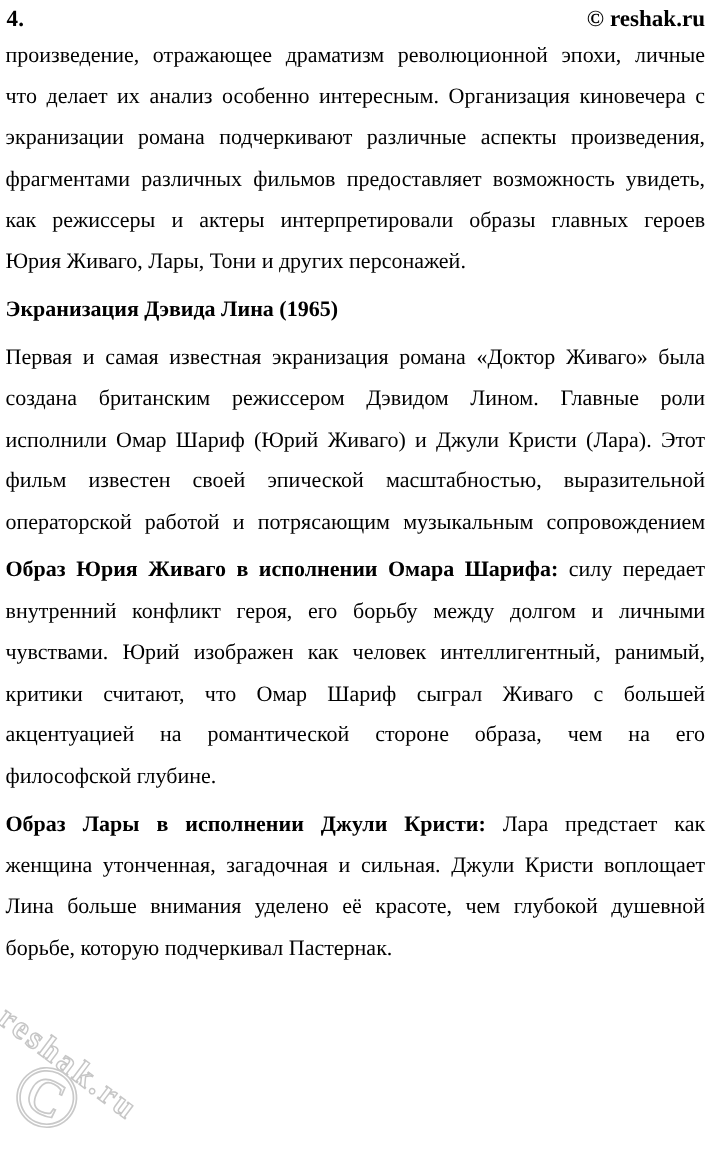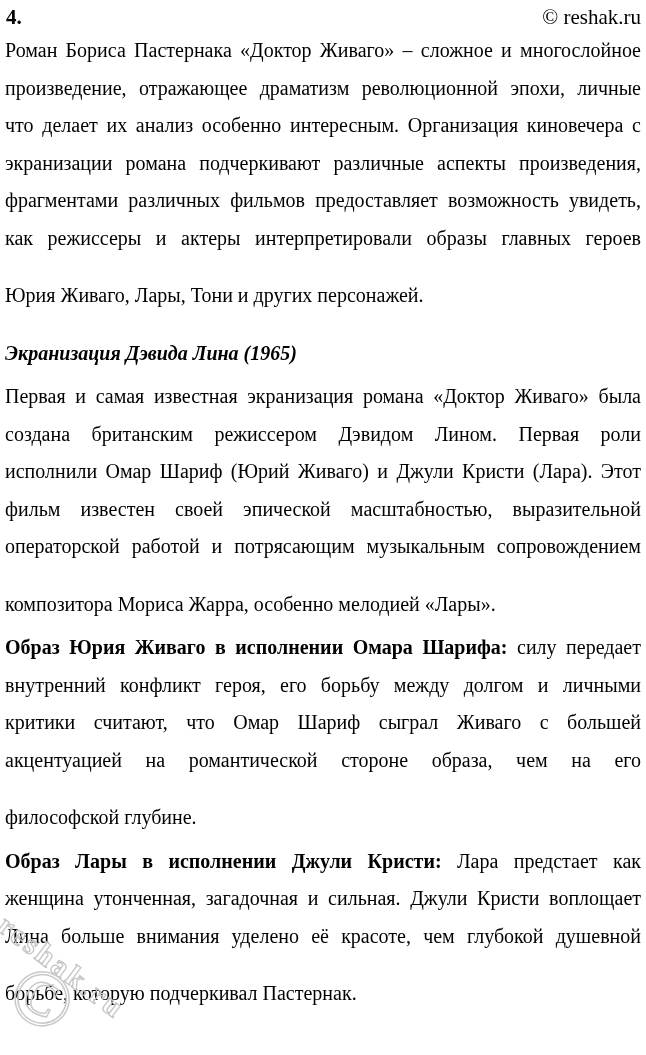--- a/index.html
+++ b/index.html
@@ -21,47 +21,45 @@
     top: 5px;
     left: 6px;
     right: 5px;
     display: flex;
     justify-content: space-between;
     align-items: baseline;
     font-size: 21px;
     line-height: 24px;
   }
   .page-number { font-weight: bold; }
-  .copyright { font-weight: normal; }
+  .copyright { font-weight: bold; }
   .content {
     position: absolute;
     top: 32px;
     left: 5px;
     right: 5px;
   }
   .para {
     margin: 0 0 6px 0;
     font-size: 20px;
   }
   .line {
     line-height: 37.5px;
     text-align: justify;
     text-align-last: justify;
     white-space: normal;
   }
   .line.last {
     text-align: justify;
     text-align-last: left;
-    margin-top: 20px;
   }
   .para.heading .line {
     font-weight: bold;
     text-align: left;
     text-align-last: left;
-    font-style: italic;
   }
   .b { font-weight: bold; }
   
   .wm {
     position: absolute;
     pointer-events: none;
     color: transparent;
     -webkit-text-stroke: 1.3px #c6c6c6;
     z-index: 5;
     font-family: "Liberation Serif", "DejaVu Serif", serif;
@@ -91,42 +89,41 @@
 
 <div class="page">
 
   <div class="header">
     <span class="page-number">4.</span>
     <span class="copyright">© reshak.ru</span>
   </div>
 
   <div class="content">
       <div class="para">
-        <div class="line"><span>Роман Бориса Пастернака «Доктор Живаго» – сложное и многослойное</span></div>
         <div class="line"><span>произведение, отражающее драматизм революционной эпохи, личные</span></div>
         <div class="line"><span>что делает их анализ особенно интересным. Организация киновечера с</span></div>
         <div class="line"><span>экранизации романа подчеркивают различные аспекты произведения,</span></div>
         <div class="line"><span>фрагментами различных фильмов предоставляет возможность увидеть,</span></div>
         <div class="line"><span>как режиссеры и актеры интерпретировали образы главных героев</span></div>
         <div class="line last"><span>Юрия Живаго, Лары, Тони и других персонажей.</span></div>
       </div>
       <div class="para heading">
         <div class="line last"><span class="b">Экранизация Дэвида Лина (1965)</span></div>
       </div>
       <div class="para">
         <div class="line"><span>Первая и самая известная экранизация романа «Доктор Живаго» была</span></div>
-        <div class="line"><span>создана британским режиссером Дэвидом Лином. Первая роли</span></div>
+        <div class="line"><span>создана британским режиссером Дэвидом Лином. Главные роли</span></div>
         <div class="line"><span>исполнили Омар Шариф (Юрий Живаго) и Джули Кристи (Лара). Этот</span></div>
         <div class="line"><span>фильм известен своей эпической масштабностью, выразительной</span></div>
         <div class="line"><span>операторской работой и потрясающим музыкальным сопровождением</span></div>
-        <div class="line last"><span>композитора Мориса Жарра, особенно мелодией «Лары».</span></div>
       </div>
       <div class="para">
         <div class="line"><span class="b">Образ Юрия Живаго в исполнении Омара Шарифа:</span><span> силу передает</span></div>
         <div class="line"><span>внутренний конфликт героя, его борьбу между долгом и личными</span></div>
+        <div class="line"><span>чувствами. Юрий изображен как человек интеллигентный, ранимый,</span></div>
         <div class="line"><span>критики считают, что Омар Шариф сыграл Живаго с большей</span></div>
         <div class="line"><span>акцентуацией на романтической стороне образа, чем на его</span></div>
         <div class="line last"><span>философской глубине.</span></div>
       </div>
       <div class="para">
         <div class="line"><span class="b">Образ Лары в исполнении Джули Кристи:</span><span> Лара предстает как</span></div>
         <div class="line"><span>женщина утонченная, загадочная и сильная. Джули Кристи воплощает</span></div>
         <div class="line"><span>Лина больше внимания уделено её красоте, чем глубокой душевной</span></div>
         <div class="line last"><span>борьбе, которую подчеркивал Пастернак.</span></div>
       </div>

